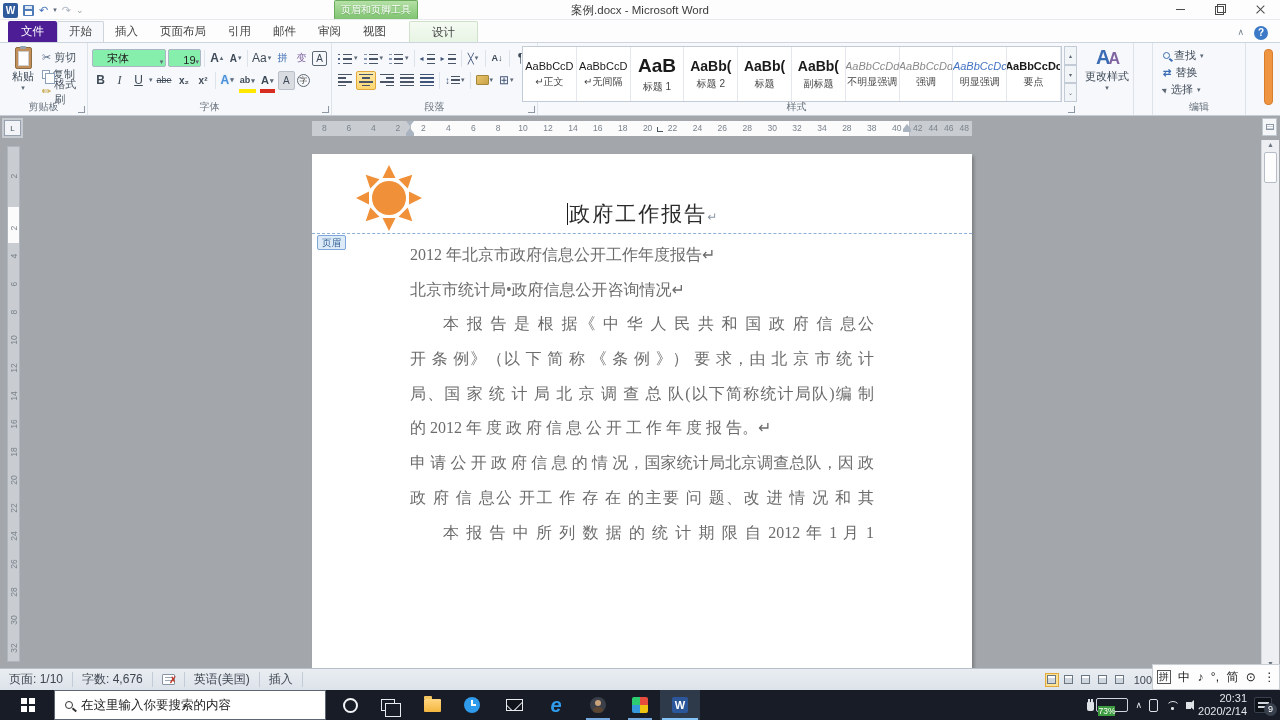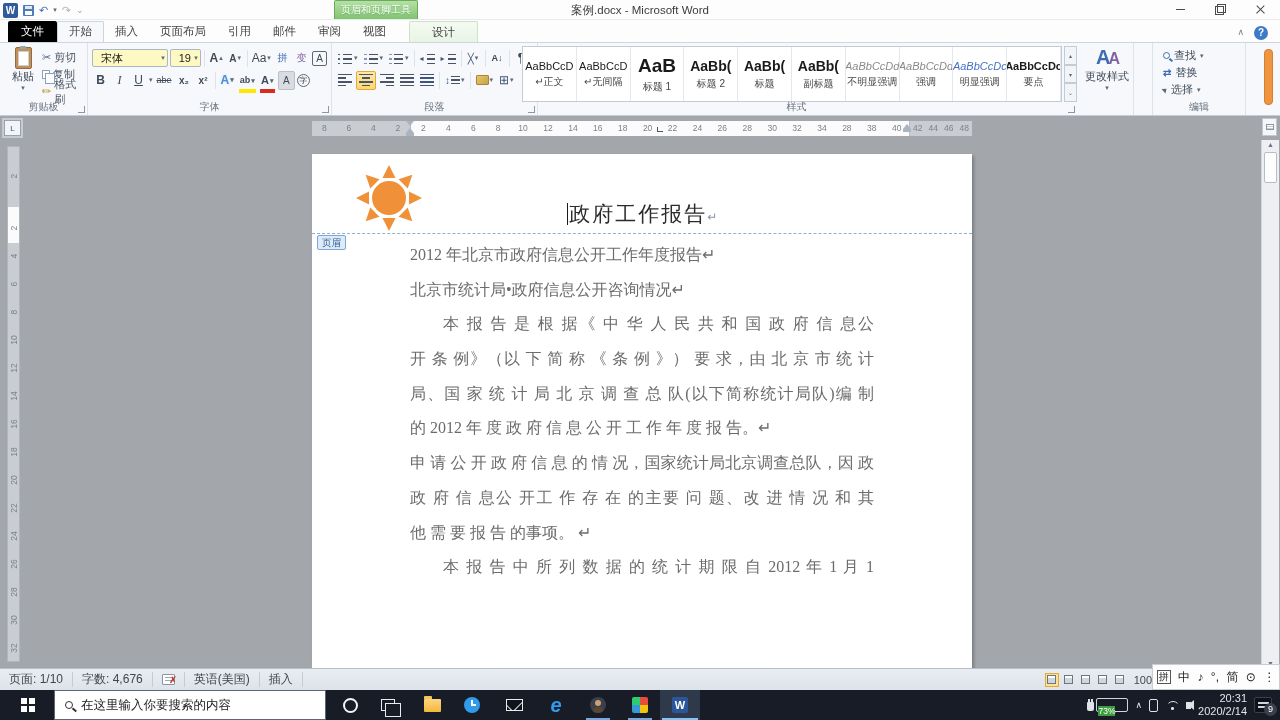--- a/index.html
+++ b/index.html
@@ -23,21 +23,21 @@
   .winbtn { width:40px; height:19px; display:flex; align-items:center; justify-content:center; position:relative; }
   .wc-min::after { content:""; width:9px; height:1.5px; background:#4a4a4a; }
   .wc-rest::after { content:""; width:7px; height:7px; border:1.2px solid #4a4a4a; background:#fdfdfd; margin-left:-2px; margin-top:2px; }
   .wc-rest::before { content:""; position:absolute; width:7px; height:7px; border:1.2px solid #4a4a4a; margin-left:2px; margin-top:-2px; }
   .wc-close::before, .wc-close::after { content:""; position:absolute; width:11px; height:1.3px; background:#4a4a4a; }
   .wc-close::before { transform:rotate(45deg); } .wc-close::after { transform:rotate(-45deg); }
 
   
   .tabrow { position:absolute; left:0; top:20px; width:1280px; height:22px; background:#fdfdfd; display:flex; align-items:flex-end; }
   .tab { height:21px; line-height:21px; padding:0 11px; font-size:11.5px; color:#444; }
-  .tab-file { background:#000000; color:#fff; border-radius:2px 2px 0 0; margin-left:8px; padding:0 13px; }
+  .tab-file { background:#4c1d95; color:#fff; border-radius:2px 2px 0 0; margin-left:8px; padding:0 13px; }
   .tab-active { background:#f6f8fb; border:1px solid #cdd5df; border-bottom:none; border-radius:2px 2px 0 0; line-height:19px; }
   .tab-design { margin-left:12px; background:linear-gradient(#f4faf2,#e8f4e4); border:1px solid #cfe0cb; border-bottom:none; padding:0 22px; border-radius:2px 2px 0 0; }
   .ribmin { position:absolute; right:36px; top:27px; font-size:9px; color:#7c8791; }
   .helpbtn { position:absolute; right:12px; top:26px; width:14px; height:14px; border-radius:50%; background:#3c79c6; color:#fff; font-size:10px; font-weight:bold; text-align:center; line-height:14px; }
 
   
   .ribbon { position:absolute; left:0; top:42px; width:1280px; height:74px; background:#f6f8fb; border-top:1px solid #cdd5df; border-bottom:1px solid #c6ccd6; }
   .rgroup { position:absolute; top:0; height:72px; border-right:1px solid #dde3ea; }
   .rlabel { position:absolute; bottom:1px; left:0; right:0; text-align:center; font-size:10px; color:#68727e; }
   .launcher { position:absolute; right:2px; bottom:2px; width:7px; height:7px; border-right:1.2px solid #8b97a5; border-bottom:1.2px solid #8b97a5; }
@@ -53,21 +53,21 @@
   .ic-clip { width:17px; height:22px; background:#c08f5a; border:1px solid #8f6d43; border-radius:2px; position:relative; margin:0 auto; }
   .ic-clip::before { content:""; position:absolute; left:2px; top:3px; right:2px; bottom:2px; background:#fff; border:1px solid #cfcfcf; }
   .ic-clip::after { content:""; position:absolute; left:4px; top:-2px; width:6px; height:3px; background:#95a3b3; border-radius:1px; }
   .mini { display:flex; align-items:center; gap:3px; font-size:11px; color:#4a5562; height:17px; }
   .ic-copy { width:8px; height:9px; border:1px solid #8aa0b8; background:#fff; position:relative; }
   .ic-copy::after { content:""; position:absolute; left:2px; top:2px; width:8px; height:9px; border:1px solid #8aa0b8; background:#fff; }
   .glyph-cut { color:#5b6e89; font-size:11px; }
   .glyph-fp { color:#b58500; font-size:11px; }
 
   
-  .combo { height:18px; background:#fef9c3; border:1px solid #abb7c5; border-radius:2px; display:flex; align-items:center; font-size:11px; padding:0 2px 0 8px; color:#222; }
+  .combo { height:18px; background:#86efac; border:1px solid #abb7c5; border-radius:2px; display:flex; align-items:flex-end; font-size:11px; padding:0 2px 0 14px; color:#222; }
   .combo .chev { margin-left:auto; }
   .fx-blue { color:#4a90d9; font-weight:bold; text-shadow:0 0 2px #bcd8f5; }
   .bar-ic { position:relative; font-size:11px; font-weight:bold; padding:0 2px; line-height:1; }
   .bar-ic i { position:absolute; left:1px; right:1px; bottom:-3px; height:3.5px; }
   .shadeA { background:#d9dde2; border:1px solid #b9c0c9; }
   .circ-char { width:13px; height:13px; border:1px solid #5d6876; border-radius:50%; font-size:8px; display:inline-flex; align-items:center; justify-content:center; }
   .supsub { font-size:10px; font-weight:bold; }
 
   
   .li { width:15px; height:11px; position:relative; }
@@ -626,21 +626,20 @@
       <div class="hdr-tag">页眉</div>
       <div class="docbody" id="doc-body">
           <div class="dline plain">2012 年北京市政府信息公开工作年度报告↵</div>
           <div class="dline plain">北京市统计局•政府信息公开咨询情况↵</div>
           <div class="dline dist ind">本 报 告 是 根 据《 中 华 人 民 共 和 国 政 府 信 息公</div>
           <div class="dline dist">开 条 例》（以 下 简 称 《 条 例 》） 要 求，由 北 京 市 统 计</div>
           <div class="dline dist">局、国 家 统 计 局 北 京 调 查 总 队(以下简称统计局队)编 制</div>
           <div class="dline dist-end">的 2012 年 度 政 府 信 息 公 开 工 作 年 度 报 告。↵</div>
           <div class="dline dist">申 请 公 开 政 府 信 息 的 情 况，国家统计局北京调查总队，因 政</div>
           <div class="dline dist">政 府 信 息公 开工 作 存 在 的主要 问 题、改 进 情 况 和 其</div>
-          <div class="dline dist-end">他 需 要 报 告 的事项。 ↵</div>
           <div class="dline dist ind">本 报 告 中 所 列 数 据 的 统 计 期 限 自 2012 年 1 月 1</div>
         </div>
     </div>
 
     <div class="vsb">
       <div class="vsb-arrow" style="top:1px;">▲</div>
       <div class="vsb-thumb"></div>
       <div class="vsb-arrow" style="bottom:1px;">▼</div>
     </div>
   </div>

